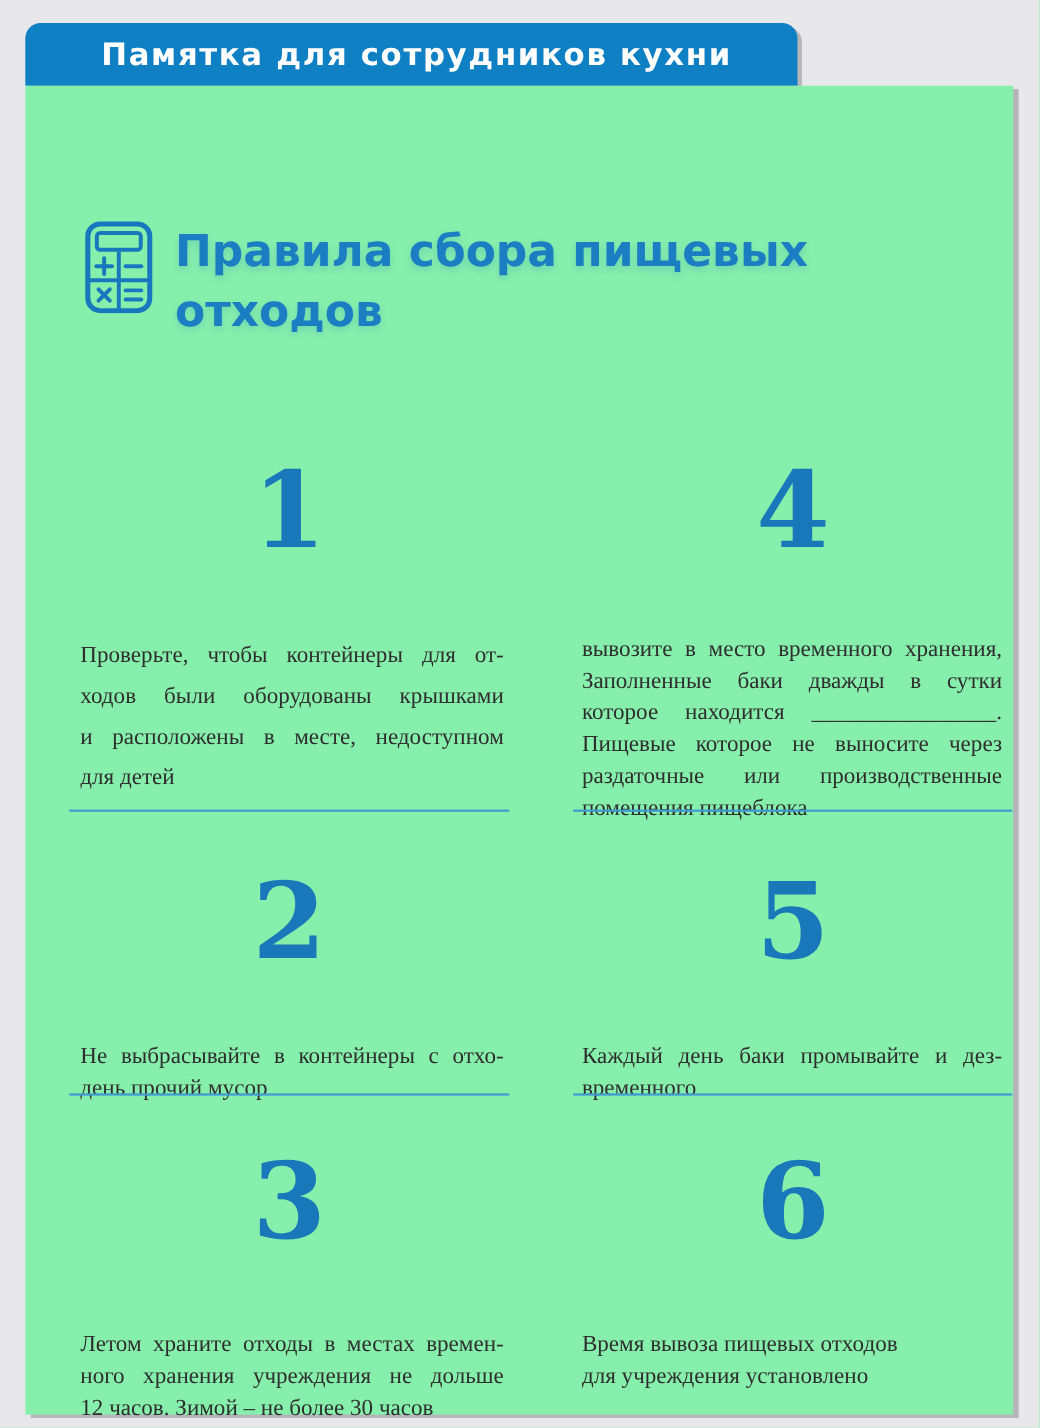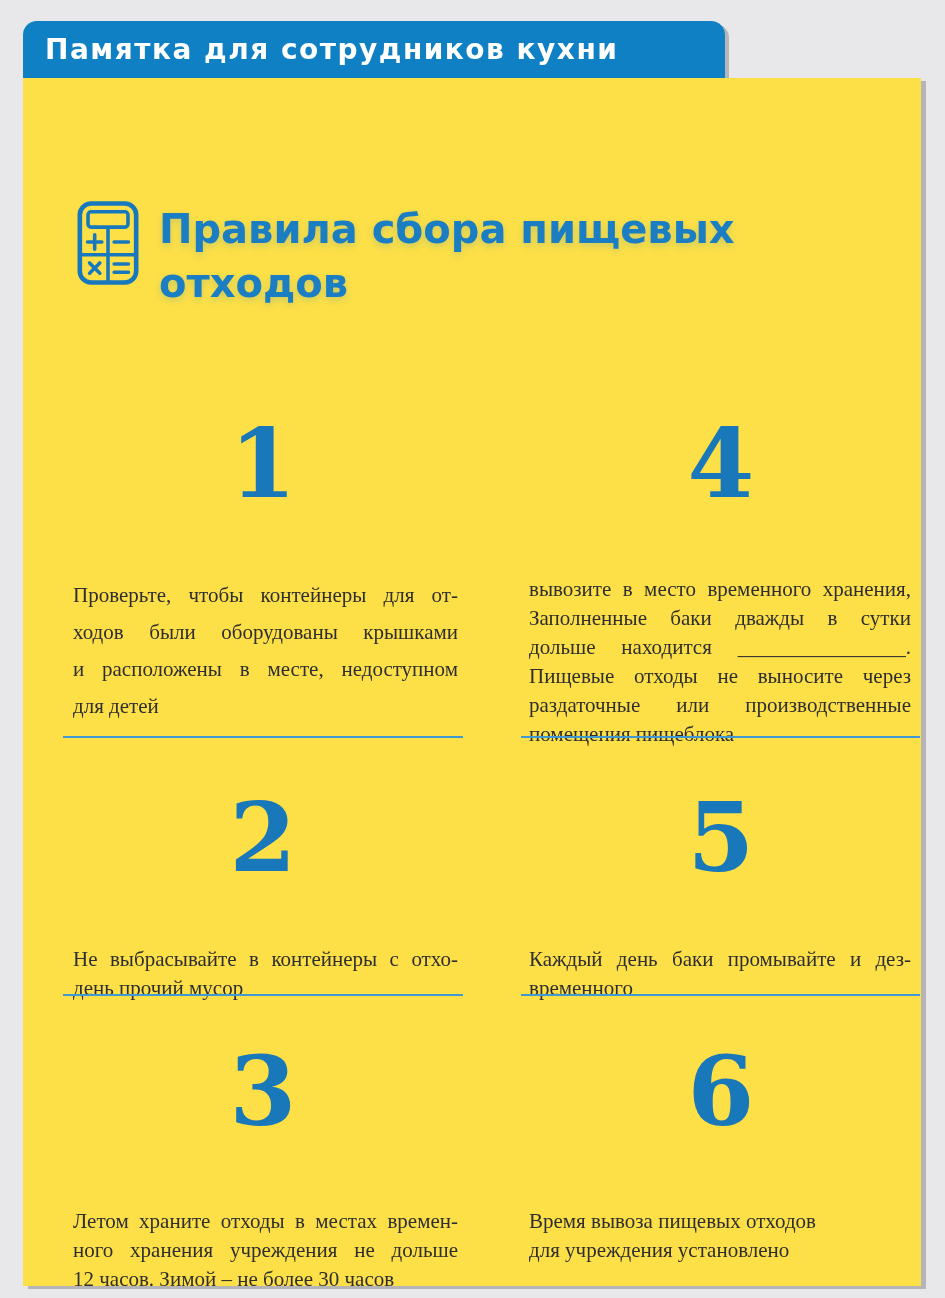--- a/index.html
+++ b/index.html
@@ -16,27 +16,27 @@
     position:absolute;left:23px;top:21px;width:702px;height:57px;
     background:#1080c4;
     border-radius:14px 14px 0 0;
     box-shadow:4px 3px 0 rgba(140,140,146,.55);
     display:flex;align-items:center;
   }
   .banner-title{
     color:#ffffff;
     font-family:"DejaVu Sans","Liberation Sans",sans-serif;
     font-weight:bold;font-size:28px;letter-spacing:1.5px;
-    padding-left:22px;white-space:nowrap;
+    padding-left:22px;white-space:nowrap;margin-left:47px;
   }
 
   
   .card{
     position:absolute;left:23px;top:78px;width:898px;height:1208px;
-    background:#fde047;
+    background:#86efac;
     box-shadow:5px 3px 0 rgba(138,138,144,.55);
   }
 
   
   .calc-icon{position:absolute;left:54px;top:123px;width:62px;height:84px;}
   .page-title{
     position:absolute;left:136px;top:124px;width:720px;
     color:#1b7ec2;
     font-family:"DejaVu Sans","Liberation Sans",sans-serif;
     font-weight:bold;font-size:40px;line-height:54px;
@@ -114,22 +114,22 @@
     <div id="txt1" class="txt c1 lh37">
       <span class="line j">Проверьте, чтобы контейнеры для от-</span>
       <span class="line j">ходов были оборудованы крышками</span>
       <span class="line j">и расположены в месте, недоступном</span>
       <span class="line">для детей</span>
     </div>
 
     <div id="txt4" class="txt c2 lh29">
       <span class="line j">вывозите в место временного хранения,</span>
       <span class="line j">Заполненные баки дважды в сутки</span>
-      <span class="line j">дольше находится ________________.</span>
-      <span class="line j">Пищевые отходы не выносите через</span>
+      <span class="line j">которое находится ________________.</span>
+      <span class="line j">Пищевые которое не выносите через</span>
       <span class="line j">раздаточные или производственные</span>
       <span class="line">помещения пищеблока</span>
     </div>
 
     <div id="txt2" class="txt c1 lh29">
       <span class="line j">Не выбрасывайте в контейнеры с отхо-</span>
       <span class="line">день прочий мусор</span>
     </div>
 
     <div id="txt5" class="txt c2 lh29">

